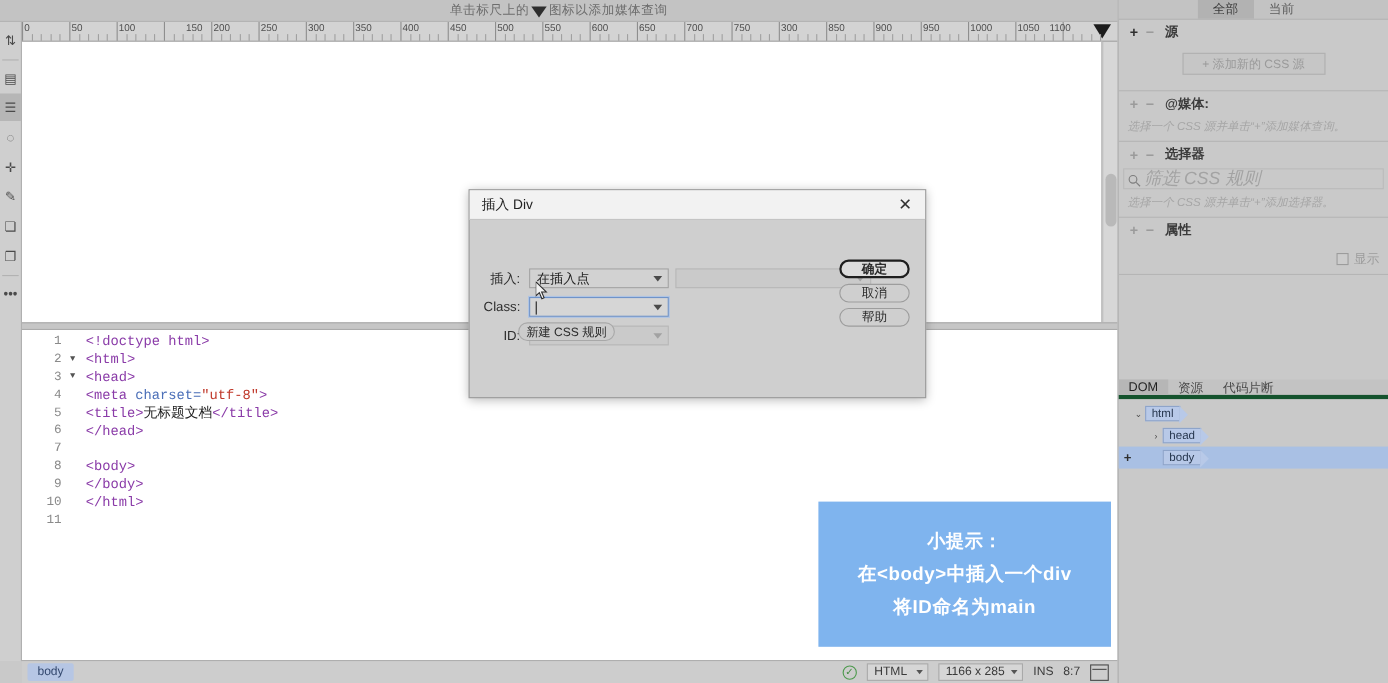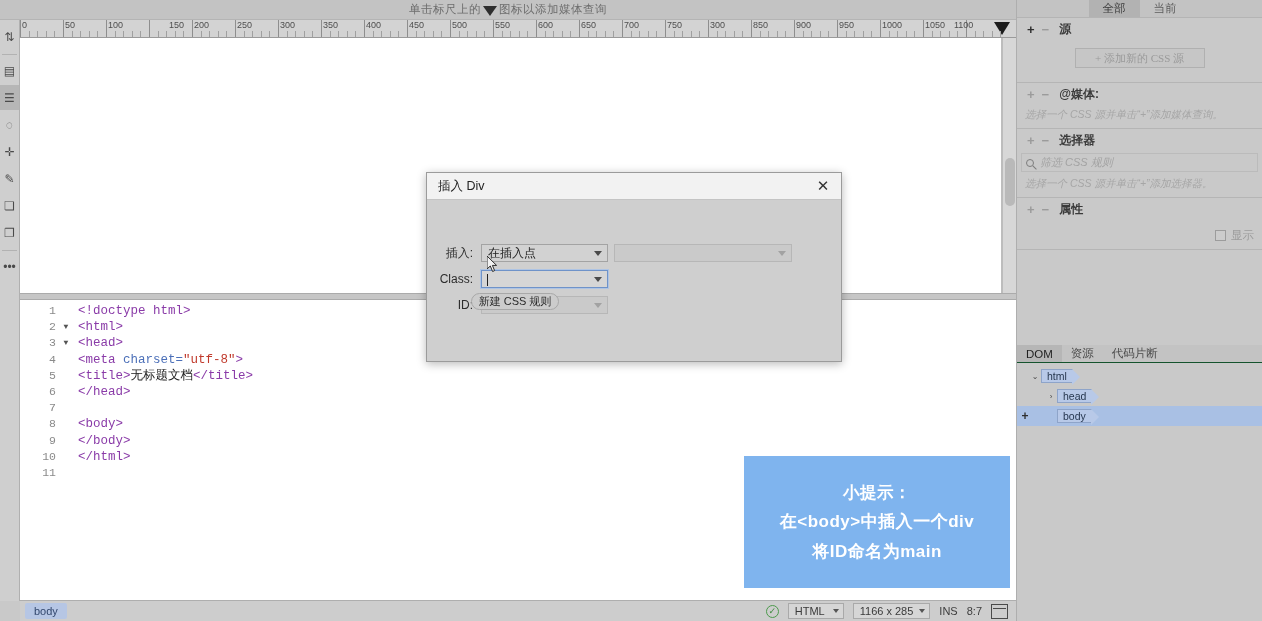--- a/index.html
+++ b/index.html
@@ -211,42 +211,42 @@
   }
   .rd-tab.sel { background: #b2b2b2; color: #3a3a3a; }
   .rd-section { border-bottom: 1px solid #b5b5b5; }
   .rd-head {
     display: flex; align-items: center;
     height: 22px; padding-left: 10px;
     font-size: 12px; font-weight: bold; color: #3b3b3b;
   }
   .rd-plus { color: #2f2f2f; font-size: 13px; margin-right: 7px; font-weight: bold; }
   .rd-minus { color: #9b9b9b; font-size: 13px; margin-right: 10px; font-weight: bold; }
-  .rd-body { padding: 5px 8px 8px 8px; min-height: 14px; font-family: Liberation Serif, serif; }
+  .rd-body { padding: 5px 8px 8px 8px; min-height: 14px; }
   .css-src-btn {
     margin: 3px auto 6px auto;
     width: 130px; height: 20px;
     background: #c6c6c6;
     border: 1px solid #b0b0b0;
     color: #9a9a9a;
     font-size: 11px;
     display: flex; align-items: center; justify-content: center;
   }
   .rd-hint {
     color: #a6a6a6; font-size: 10.5px;
     padding: 3px 6px 6px 8px;
     font-style: italic;
   }
   .rd-search {
     display: flex; align-items: center;
     height: 19px; margin: 2px 4px;
     background: #c9c9c9;
     border: 1px solid #bbbbbb;
     padding-left: 4px;
-    color: #a3a3a3; font-size: 11px; font-style: italic;
+    color: #a3a3a3; font-size: 16px; font-style: italic;
   }
   .mag {
     width: 8px; height: 8px; border: 1.4px solid #7d7d7d;
     border-radius: 50%; position: relative; margin-right: 6px;
     flex: 0 0 auto;
   }
   .mag:after {
     content: ""; position: absolute; right: -4px; bottom: -3px;
     width: 5px; height: 1.4px; background: #7d7d7d;
     transform: rotate(45deg);
@@ -264,21 +264,21 @@
     height: 20px;
     display: flex; align-items: center; justify-content: center;
     font-size: 11.5px; color: #4a4a4a;
     background: #c5c5c5;
     border-top: 1px solid #b4b4b4;
     border-bottom: 1px solid #b4b4b4;
   }
   .dom-tabs {
     display: flex; align-items: stretch; height: 18px;
     background: #c3c3c3;
-    border-bottom: 1px solid #14532d;
+    border-bottom: 4px solid #14532d;
   }
   .dom-tab {
     padding: 0 9px; display: flex; align-items: center;
     font-size: 11.5px; color: #4a4a4a;
   }
   .dom-tab.sel { background: #b6b6b6; color: #1f1f1f; }
   .dom-tree { background: #c9c9c9; padding-top: 3px; }
   .dom-row {
     display: flex; align-items: center;
     height: 20px; font-size: 11px; color: #2c2c2c;
@@ -779,20 +779,25 @@
       </div>
 
       <div class="field-row" style="left:0px; top:96px;">
         <span class="field-lbl">ID:</span>
         <span class="combo ghost" style="width:127px;">
           <span></span>
           <span class="car"></span>
         </span>
       </div>
 
+      <div class="btn-col">
+        <div class="dlg-btn primary">确定</div>
+        <div class="dlg-btn">取消</div>
+        <div class="dlg-btn">帮助</div>
+      </div>
     </div>
   </div>
 
   <div class="newrule-btn">新建 CSS 规则</div>
 
   <svg class="cursor-arrow" viewBox="0 0 12 17">
     <polygon points="0,0 0,13 3.3,10 5.6,15.5 7.6,14.6 5.4,9.4 9.6,9.4" fill="#f2f2f2" stroke="#2b2b2b" stroke-width="1"></polygon>
   </svg>
 
 </div>

